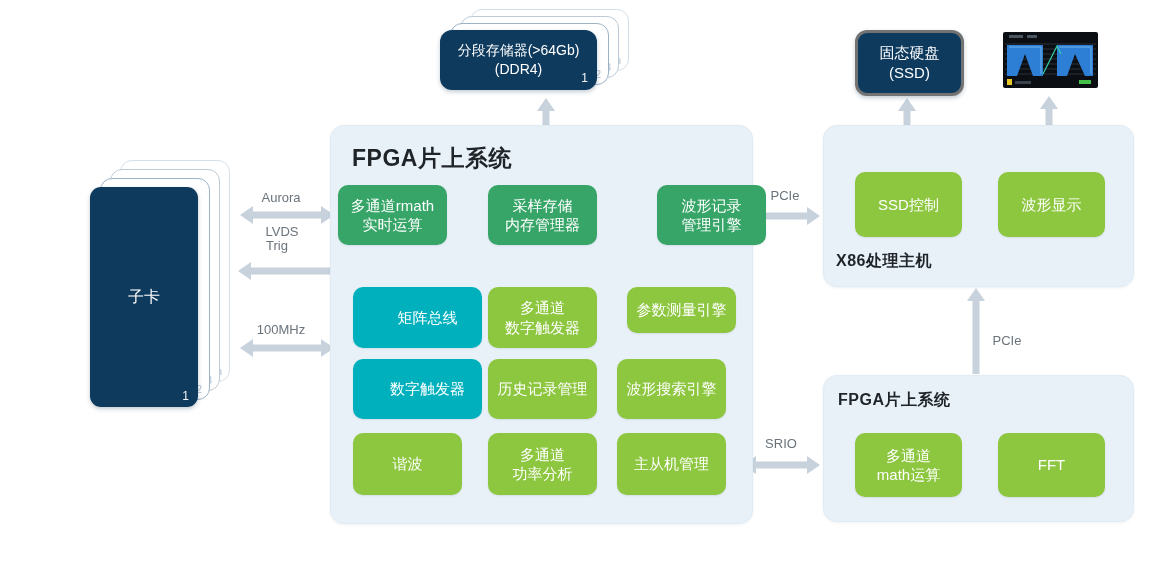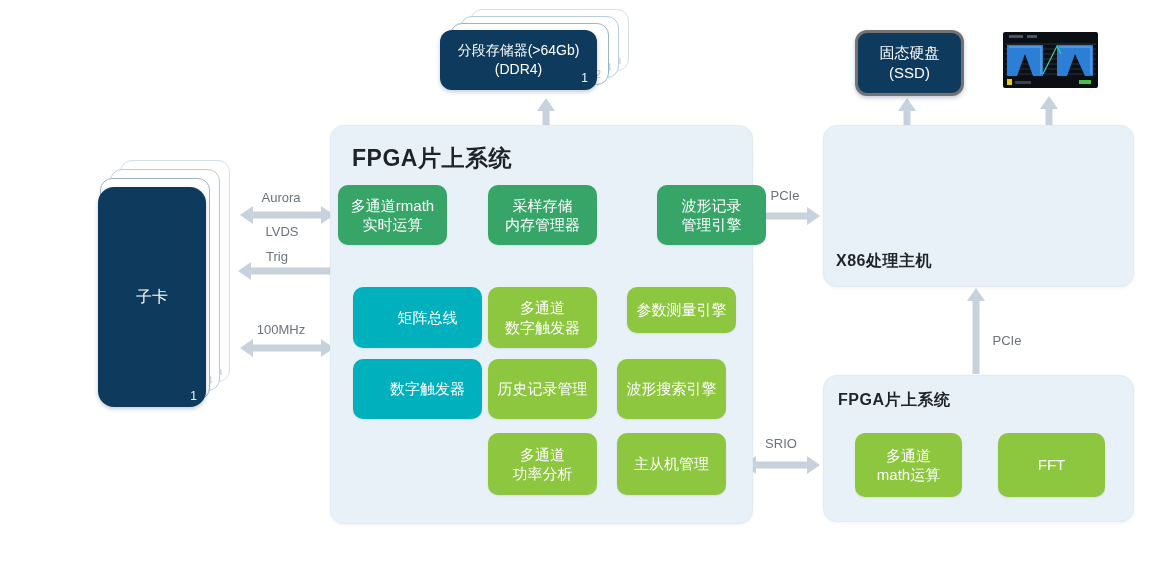--- a/index.html
+++ b/index.html
@@ -99,21 +99,21 @@
   <div>
     <div class="ghost" style="left:120px;top:160px;width:108px;height:220px;border:1.5px solid #d5dfe8;">
       <span class="gnum">n</span>
     </div>
     <div class="ghost" style="left:110px;top:169px;width:108px;height:220px;border:1.5px solid #bccbd7;">
       <span class="gnum">3</span>
     </div>
     <div class="ghost" style="left:100px;top:178px;width:108px;height:220px;border:1.5px solid #9cb3c6;">
       <span class="gnum">2</span>
     </div>
-    <div class="card" style="left:90px;top:187px;width:108px;height:220px;border-radius:16px;font-size:16px;margin-left:8px;">
+    <div class="card" style="left:90px;top:187px;width:108px;height:220px;border-radius:11px;font-size:16px;">
       <span>子卡</span>
       <span class="idx">1</span>
     </div>
   </div>
 
   <div>
     <div class="ghost" style="left:470px;top:9px;width:157px;height:60px;border:1.5px solid #d5dfe8;">
       <span class="gnum">n</span>
     </div>
     <div class="ghost" style="left:460px;top:16px;width:157px;height:60px;border:1.5px solid #bccbd7;">
@@ -169,34 +169,37 @@
 
   <div class="box teal" style="left:353px;top:287px;width:109px;height:61px;">矩阵总线</div>
   <div class="box lime" style="left:488px;top:287px;width:109px;height:61px;">多通道
 数字触发器</div>
   <div class="box lime" style="left:627px;top:287px;width:109px;height:46px;">参数测量引擎</div>
 
   <div class="box teal" style="left:353px;top:359px;width:109px;height:60px;">数字触发器</div>
   <div class="box lime" style="left:488px;top:359px;width:109px;height:60px;">历史记录管理</div>
   <div class="box lime" style="left:617px;top:359px;width:109px;height:60px;">波形搜索引擎</div>
 
+  <div class="box lime" style="left:353px;top:433px;width:109px;height:62px;">谐波</div>
   <div class="box lime" style="left:488px;top:433px;width:109px;height:62px;">多通道
 功率分析</div>
   <div class="box lime" style="left:617px;top:433px;width:109px;height:62px;">主从机管理</div>
 
   <div class="panel" style="left:823px;top:125px;width:309px;height:160px;"></div>
+  <div class="box lime" style="left:855px;top:172px;width:107px;height:65px;">SSD控制</div>
+  <div class="box lime" style="left:998px;top:172px;width:107px;height:65px;">波形显示</div>
   <div class="panel-title small" style="left:836px;top:251px;">X86处理主机</div>
 
   <div class="panel" style="left:823px;top:375px;width:309px;height:145px;"></div>
   <div class="panel-title small" style="left:838px;top:390px;">FPGA片上系统</div>
   <div class="box lime" style="left:855px;top:433px;width:107px;height:64px;">多通道
 math运算</div>
   <div class="box lime" style="left:998px;top:433px;width:107px;height:64px;">FFT</div>
 
   <span class="conn-label" style="left:281px;top:190px;">Aurora</span>
   <span class="conn-label" style="left:282px;top:224px;">LVDS</span>
-  <span class="conn-label" style="left:277px;top:249px;">Trig</span>
+  <span class="conn-label" style="left:277px;top:238px;">Trig</span>
   <span class="conn-label" style="left:281px;top:322px;">100MHz</span>
   <span class="conn-label" style="left:785px;top:188px;">PCIe</span>
   <span class="conn-label" style="left:781px;top:436px;">SRIO</span>
   <span class="conn-label" style="left:1007px;top:333px;">PCIe</span>
 
 </div>
 
 </body></html>

